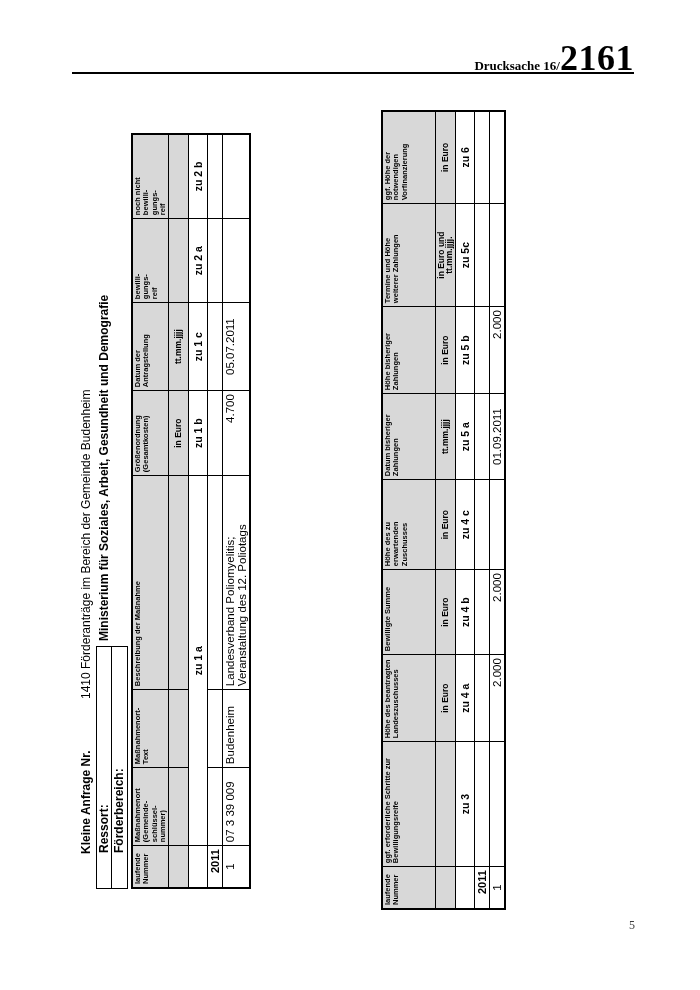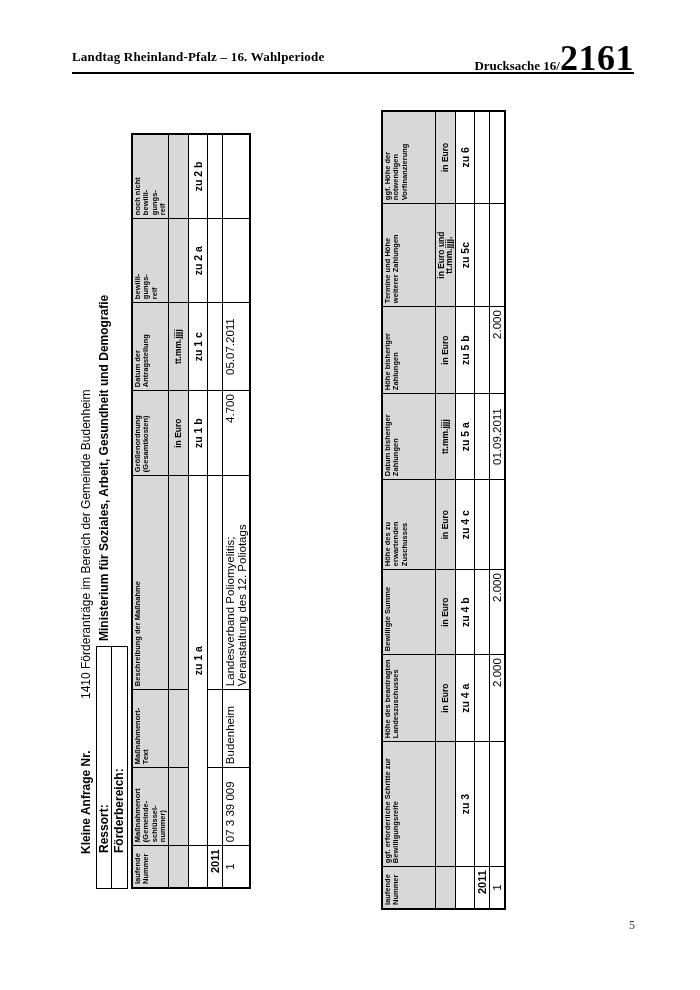--- a/index.html
+++ b/index.html
@@ -79,21 +79,20 @@
   td.num{text-align:right;padding-right:5px;}
   td.ctr{text-align:center;}
   td.pre{white-space:pre-line;}
   td.nowrap{white-space:nowrap;}
 </style>
 </head>
 <body>
 
 <div class="page">
 
-  <div class="head-left">Landtag Rheinland-Pfalz – 16. Wahlperiode</div>
   <div class="head-right">
     <span class="prefix">Drucksache 16/</span>
     <span class="big">2161</span>
   </div>
   <div class="head-rule"></div>
 
   <div class="rot" id="block1">
 
     <div class="intro-line1">
       <span class="lbl">Kleine Anfrage Nr.</span>

